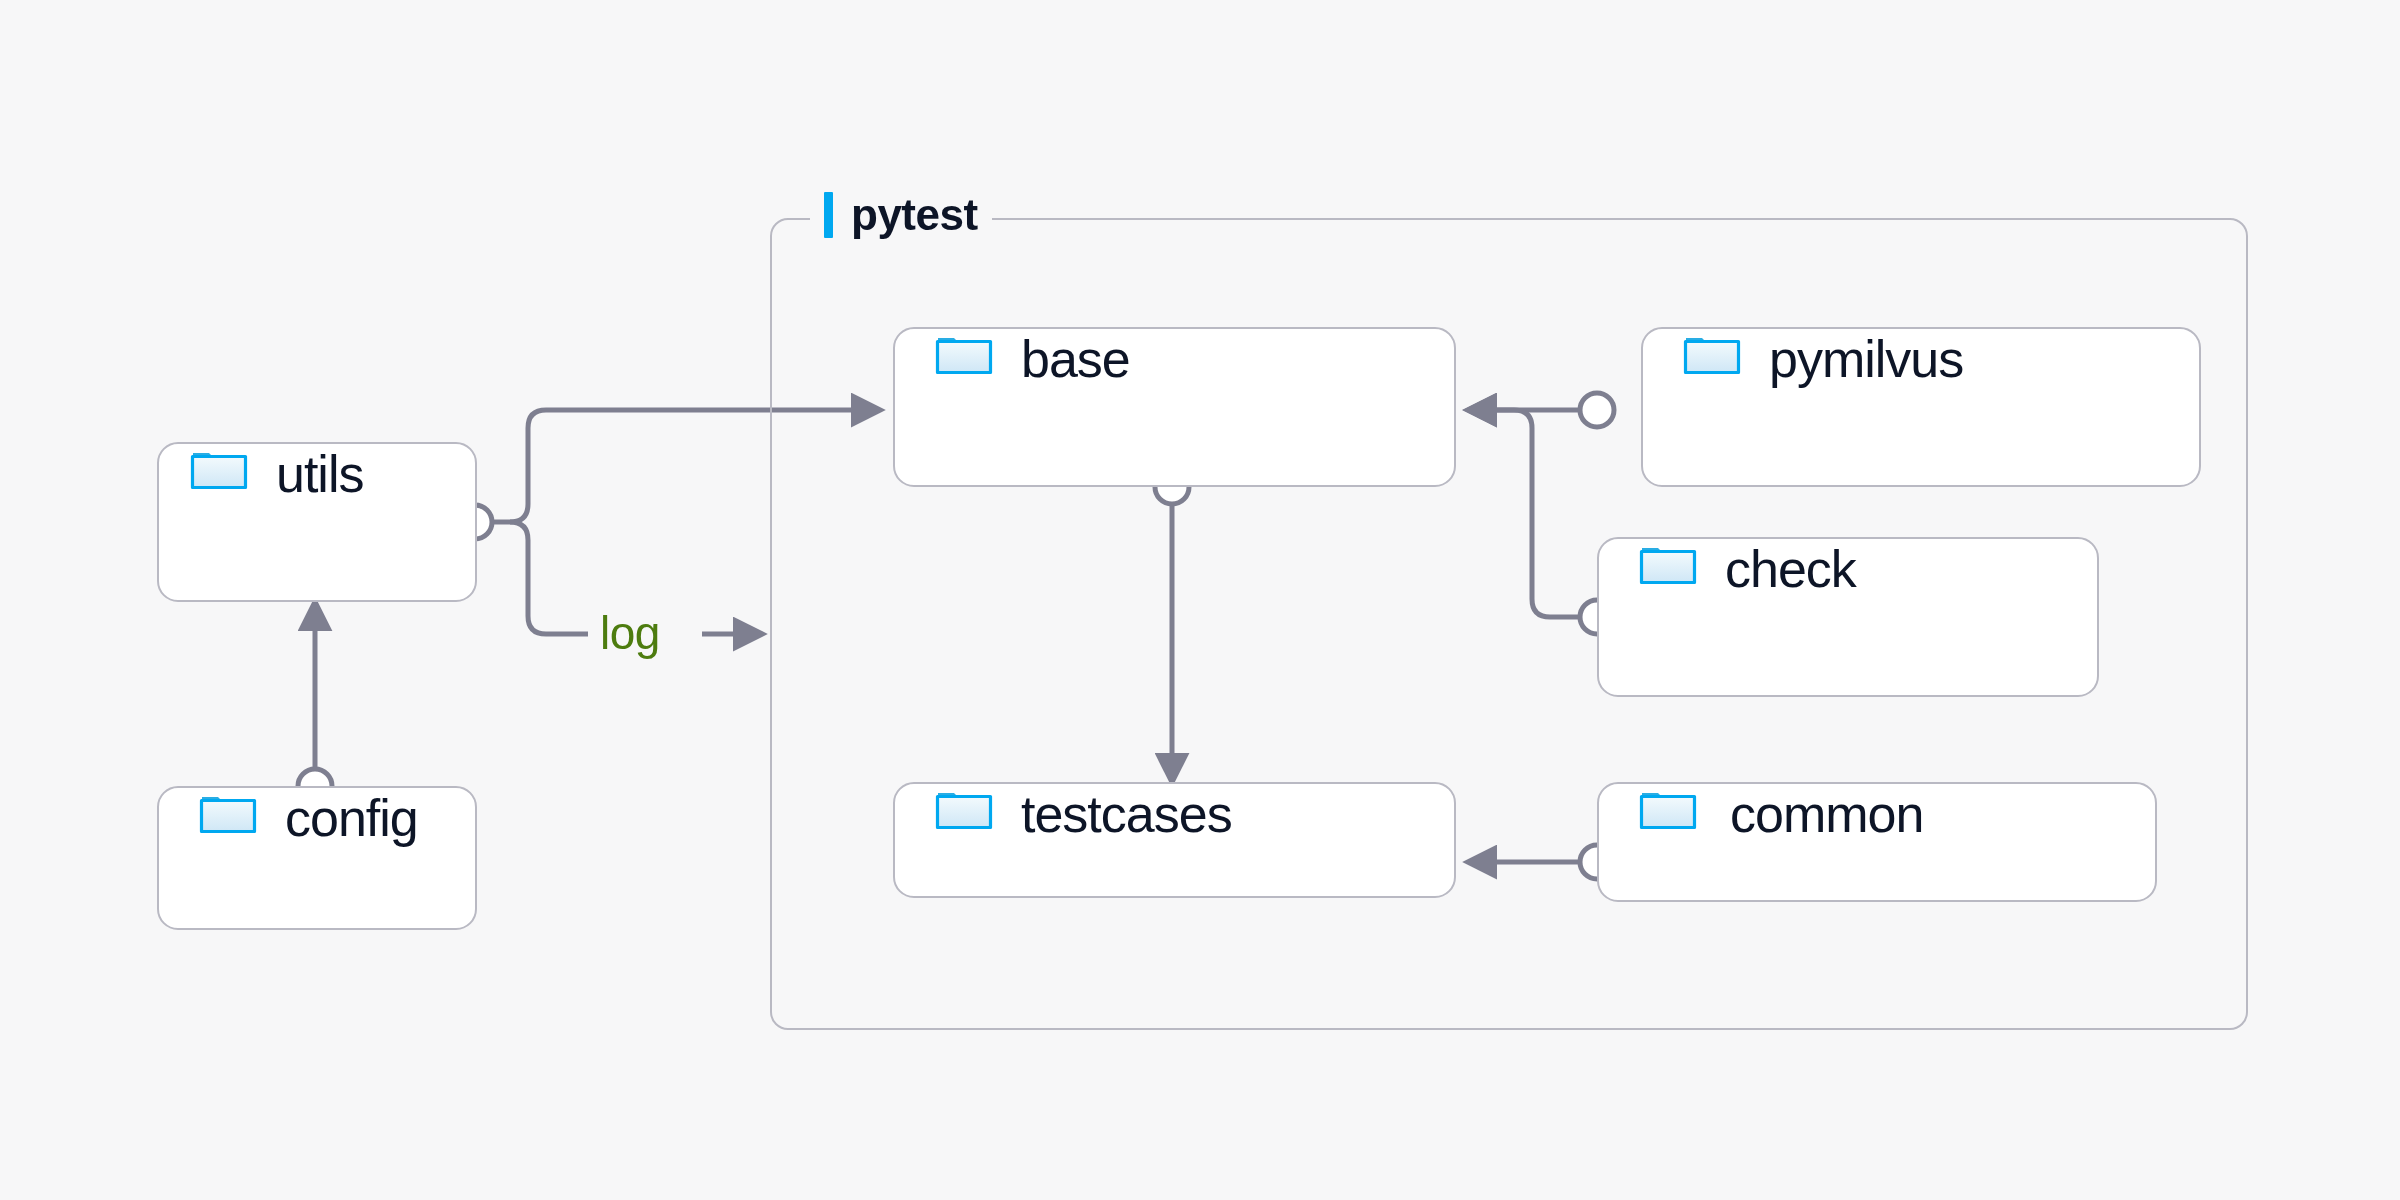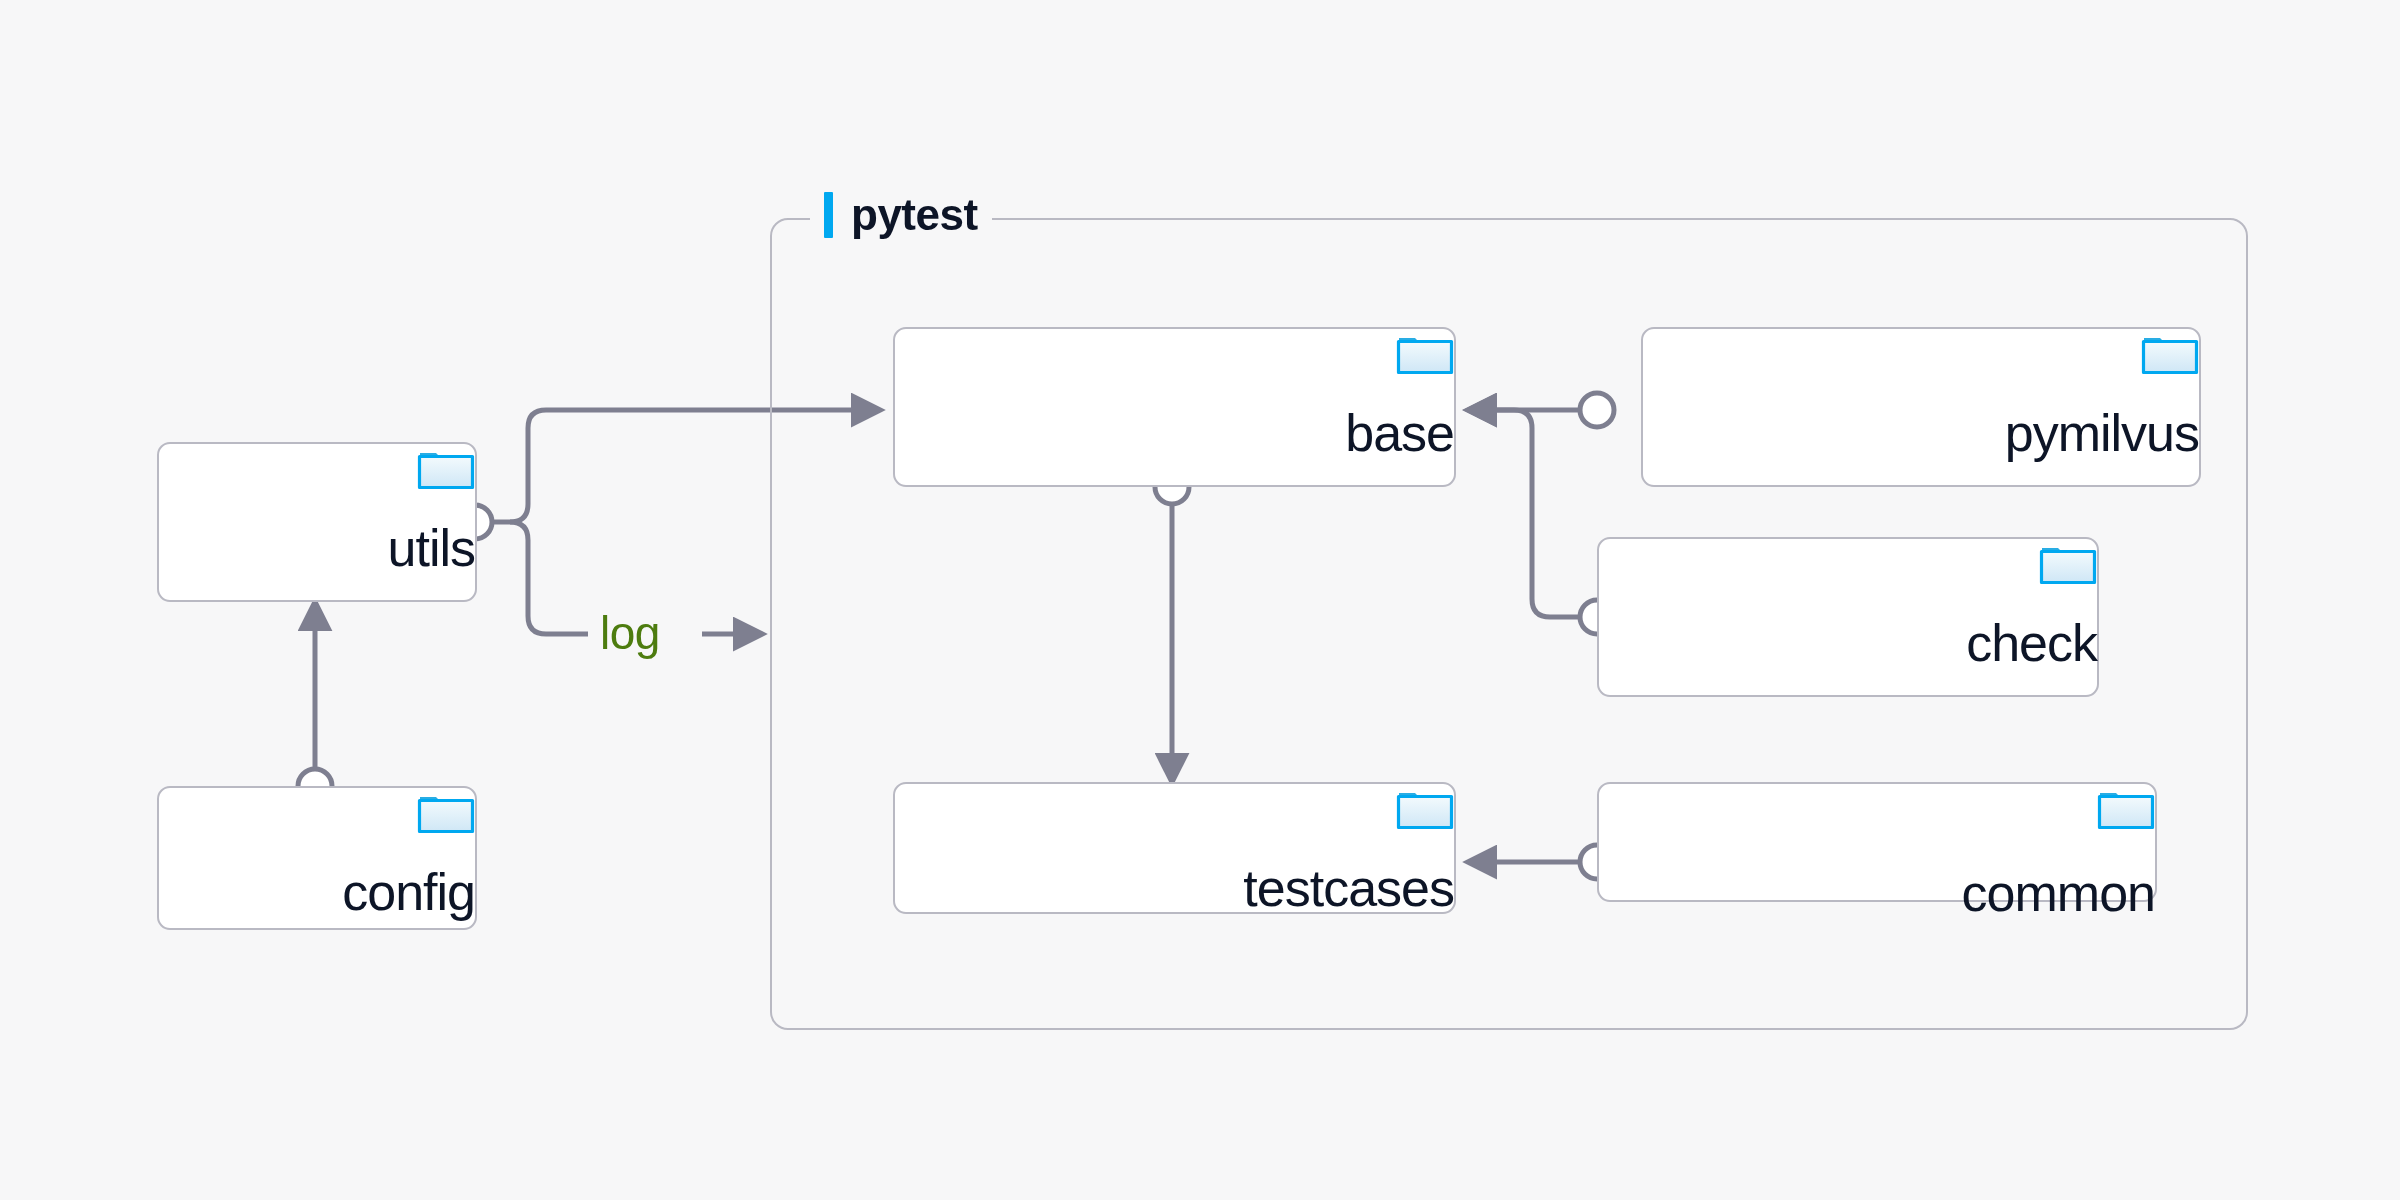--- a/index.html
+++ b/index.html
@@ -58,26 +58,25 @@
     white-space: nowrap;
     font-weight: bold;
   }
 
   
   .node {
     position: absolute;
     box-sizing: border-box;
     background: #ffffff;
     border: 2px solid #b9b9c3;
-    border-radius: 13px;
+    border-radius: 21px;
     display: flex;
-    align-items: flex-end;
+    align-items: flex-start;
     padding-left: 40px;
     gap: 28px;
-    flex-direction: column;
   }
   .node-label {
     font-size: 52px;
     color: #0d1527;
     letter-spacing: -1px;
     white-space: nowrap;
   }
   .folder-icon {
     flex: 0 0 auto;
     width: 58px;
@@ -165,21 +164,21 @@
   </div>
 
   <div class="node" style="left:893px; top:327px; width:563px; height:160px;">
     <svg class="folder-icon" viewBox="0 0 58 46">
       <path d="M3 9 h16 l4 4 h11 v6 H3 z" fill="#29ade4"></path>
       <path d="M2.5 12.5 h53 v31 h-53 z" fill="url(#folderGrad)" stroke="#00a8f0" stroke-width="3.2" stroke-linejoin="round"></path>
     </svg>
     <span class="node-label">base</span>
   </div>
 
-  <div class="node" style="left:893px; top:782px; width:563px; height:132px;">
+  <div class="node" style="left:893px; top:782px; width:563px; height:116px;">
     <svg class="folder-icon" viewBox="0 0 58 46">
       <path d="M3 9 h16 l4 4 h11 v6 H3 z" fill="#29ade4"></path>
       <path d="M2.5 12.5 h53 v31 h-53 z" fill="url(#folderGrad)" stroke="#00a8f0" stroke-width="3.2" stroke-linejoin="round"></path>
     </svg>
     <span class="node-label">testcases</span>
   </div>
 
   <div class="node" style="left:1597px; top:327px; width:560px; height:160px;margin-left:44px;">
     <svg class="folder-icon" viewBox="0 0 58 46">
       <path d="M3 9 h16 l4 4 h11 v6 H3 z" fill="#29ade4"></path>

